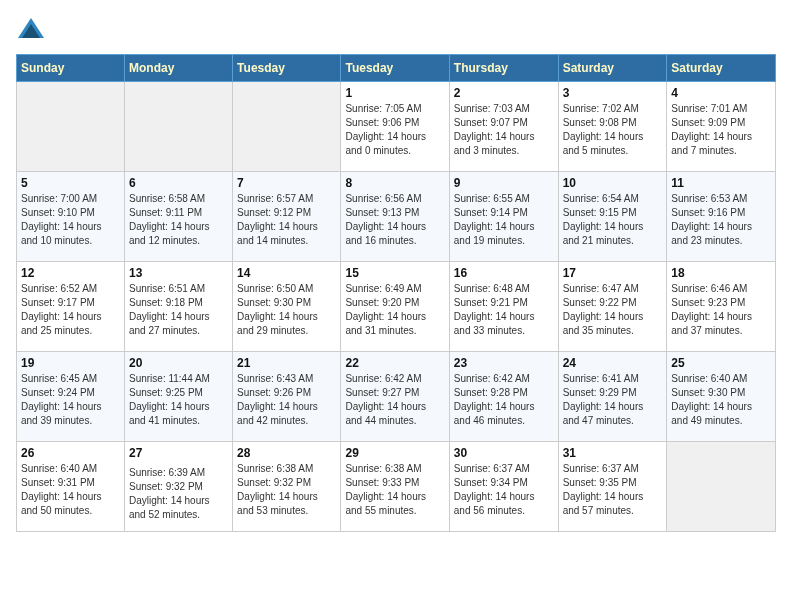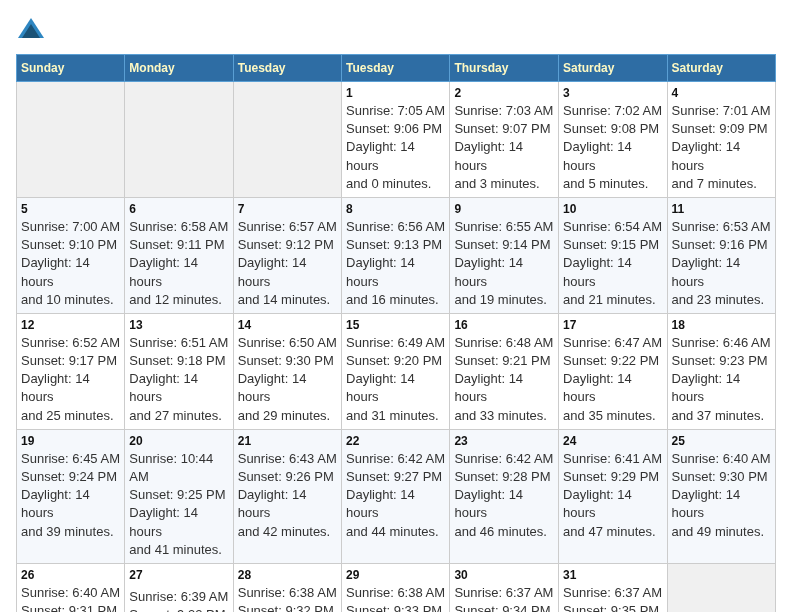--- a/index.html
+++ b/index.html
@@ -72,21 +72,21 @@
     tbody tr:nth-child(even) td {
       background: #f5f8fc;
     }
     .day-num {
       font-weight: bold;
       font-size: 12px;
       margin-bottom: 2px;
       color: #111;
     }
     .day-info {
-      font-size: 13px;
+      font-size: 10px;
       color: #333;
       line-height: 1.4;
     }
     .empty-cell {
       background: #f0f0f0 !important;
     }
   </style>
 </head>
 <body>
 
@@ -258,21 +258,21 @@
       <tr>
         <td>
           <div class="day-num">19</div>
           <div class="day-info" style="white-space: pre-line;">Sunrise: 6:45 AM
 Sunset: 9:24 PM
 Daylight: 14 hours
 and 39 minutes.</div>
         </td>
         <td>
           <div class="day-num">20</div>
-          <div class="day-info" style="white-space: pre-line;">Sunrise: 10:44 AM
+          <div class="day-info" style="white-space: pre-line;">Sunrise: 11:44 AM
 Sunset: 9:25 PM
 Daylight: 14 hours
 and 41 minutes.</div>
         </td>
         <td>
           <div class="day-num">21</div>
           <div class="day-info" style="white-space: pre-line;">Sunrise: 6:43 AM
 Sunset: 9:26 PM
 Daylight: 14 hours
 and 42 minutes.</div>

